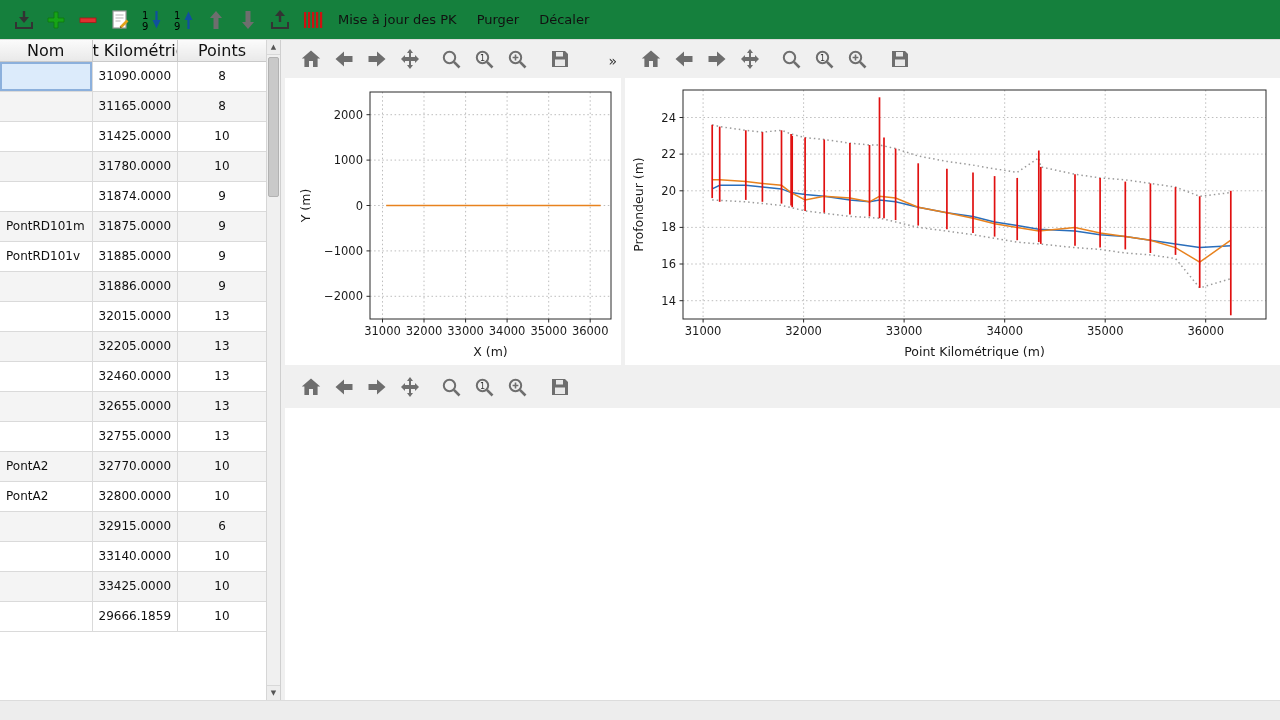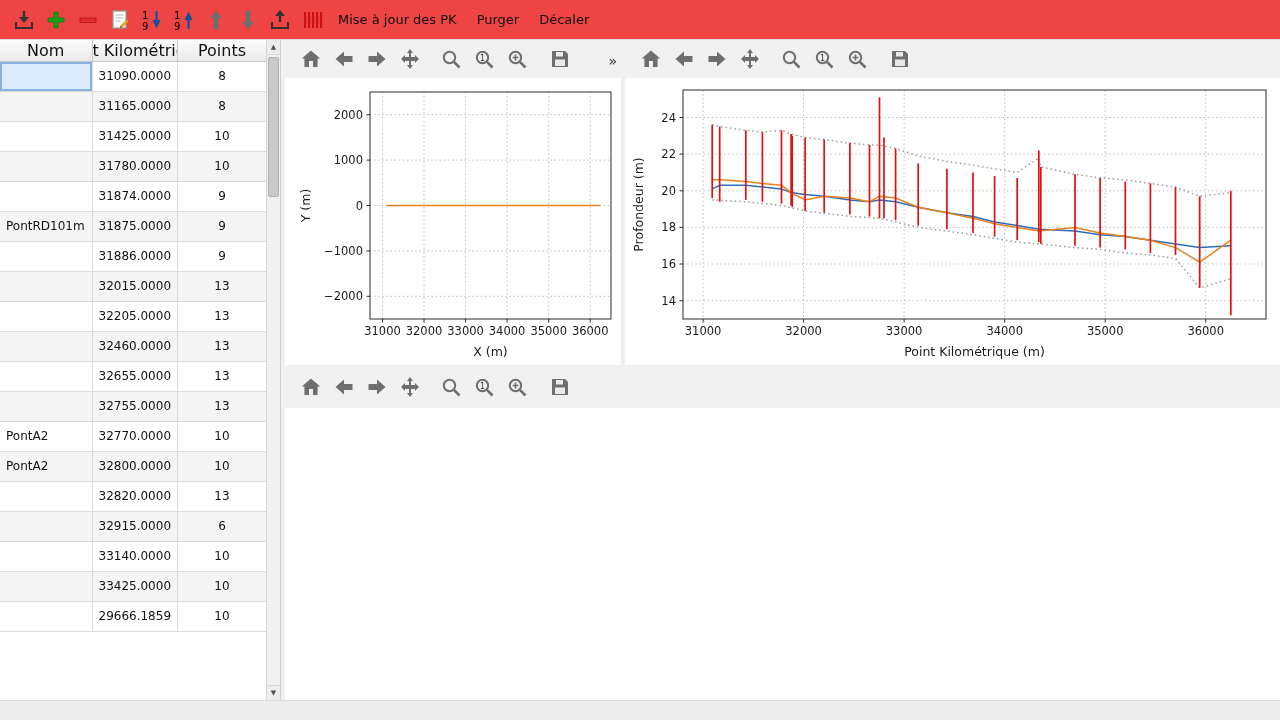--- a/index.html
+++ b/index.html
@@ -1,21 +1,21 @@
 <!DOCTYPE html>
 <html><head>
 <meta charset="utf-8">
 <style>
   *{box-sizing:border-box;margin:0;padding:0}
   html,body{width:1280px;height:720px;overflow:hidden;background:#f0f0f0;
     font-family:"DejaVu Sans",sans-serif;font-size:12px;color:#111}
 
   
   .toolbar-top{height:40px;display:flex;align-items:center;padding:12px 8px;
-    background:#ef4444;border-bottom:1px solid #dcdcdc}
+    background:#15803d;border-bottom:1px solid #dcdcdc}
   .tb-btn{width:32px;height:32px;border:none;background:transparent;display:flex;
     align-items:center;justify-content:center;cursor:default}
   .tb-btn svg{width:24px;height:24px}
   .tb-btn.text{width:auto;padding:0 10px;font-family:"DejaVu Sans",sans-serif;
     font-size:13px;color:#111;white-space:nowrap}
 
   
   .main{display:flex;height:660px}
 
   
@@ -247,20 +247,25 @@
             <td class="c-nom"></td>
             <td class="c-pk">31874.0000</td>
             <td class="c-points">9</td>
           </tr>
           <tr>
             <td class="c-nom">PontRD101m</td>
             <td class="c-pk">31875.0000</td>
             <td class="c-points">9</td>
           </tr>
           <tr>
+            <td class="c-nom">PontRD101v</td>
+            <td class="c-pk">31885.0000</td>
+            <td class="c-points">9</td>
+          </tr>
+          <tr>
             <td class="c-nom"></td>
             <td class="c-pk">31886.0000</td>
             <td class="c-points">9</td>
           </tr>
           <tr>
             <td class="c-nom"></td>
             <td class="c-pk">32015.0000</td>
             <td class="c-points">13</td>
           </tr>
           <tr>
@@ -285,25 +290,20 @@
           </tr>
           <tr>
             <td class="c-nom">PontA2</td>
             <td class="c-pk">32770.0000</td>
             <td class="c-points">10</td>
           </tr>
           <tr>
             <td class="c-nom">PontA2</td>
             <td class="c-pk">32800.0000</td>
             <td class="c-points">10</td>
-          </tr>
-          <tr>
-            <td class="c-nom"></td>
-            <td class="c-pk">32820.0000</td>
-            <td class="c-points">13</td>
           </tr>
           <tr>
             <td class="c-nom"></td>
             <td class="c-pk">32915.0000</td>
             <td class="c-points">6</td>
           </tr>
           <tr>
             <td class="c-nom"></td>
             <td class="c-pk">33140.0000</td>
             <td class="c-points">10</td>

